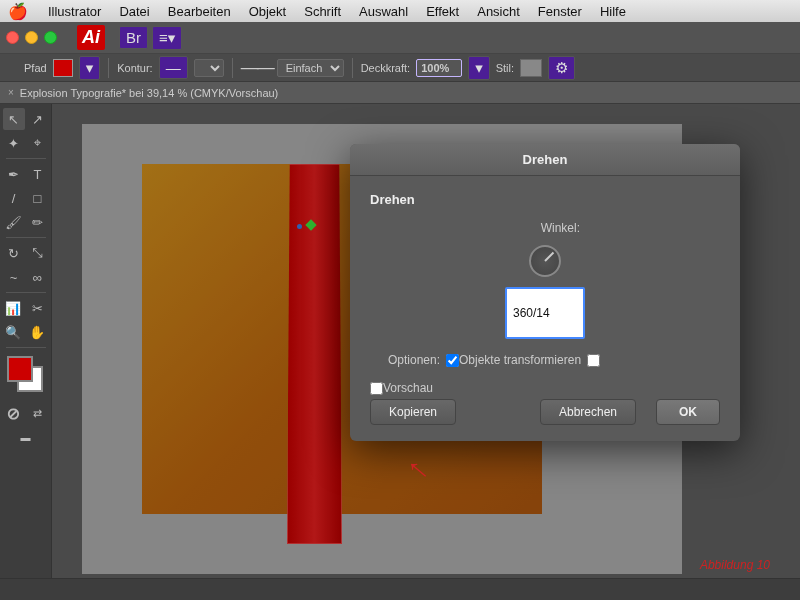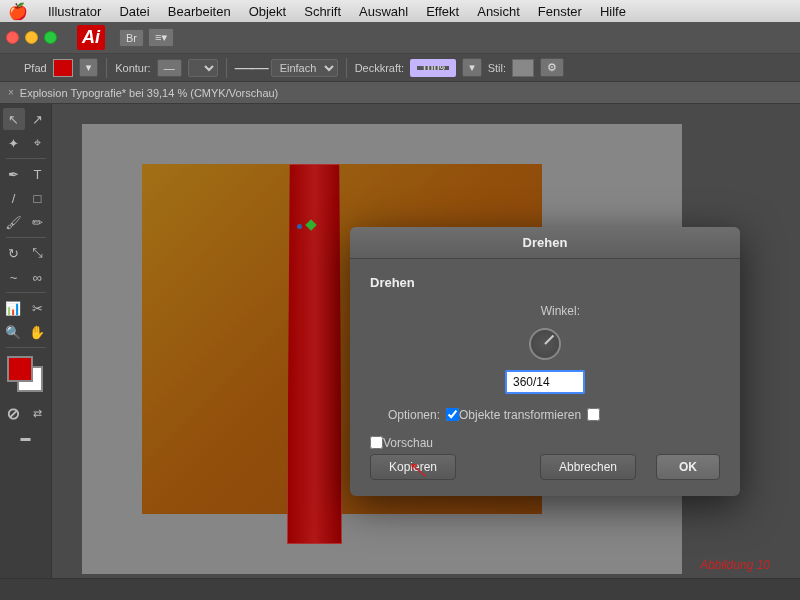--- a/index.html
+++ b/index.html
@@ -27,41 +27,41 @@
       align-items: center;
       padding: 0 6px;
       gap: 4px;
       border-bottom: 1px solid #444;
     }
     .traffic-light { width: 13px; height: 13px; border-radius: 50%; display: inline-block; margin-right: 2px; }
     .tl-red { background: #ff5f57; border: 1px solid #e0443e; }
     .tl-yellow { background: #febc2e; border: 1px solid #d4a017; }
     .tl-green { background: #28c840; border: 1px solid #14a820; }
     .ai-logo { background: #cc0000; color: white; font-weight: bold; font-size: 18px; padding: 2px 5px; border-radius: 2px; font-style: italic; }
-    .toolbar-btn { background: #737373; border: 1px solid #555; color: #ddd; padding: 2px 6px; font-size: 11px; border-radius: 2px; cursor: pointer; text-align: center; }
+    .toolbar-btn { background: #4c1d95; border: 1px solid #555; color: #ddd; padding: 2px 6px; font-size: 15px; border-radius: 2px; cursor: pointer; text-align: center; }
 
     
     #optionsbar {
       height: 28px;
       background: #4a4a4a;
       display: flex;
       align-items: center;
       padding: 0 24px;
       gap: 6px;
       border-bottom: 1px solid #3a3a3a;
       font-size: 11px;
       color: #ccc;
     }
     .color-swatch { width: 20px; height: 18px; background: #cc0000; border: 1px solid #999; cursor: pointer; }
     .dropdown-select {
       background: #555; border: 1px solid #666; color: #ccc; font-size: 11px;
       padding: 1px 4px; border-radius: 2px; height: 18px; cursor: pointer;
     }
     .text-input {
-      background: #555; border: 7px solid #c4b5fd; color: #ccc; font-size: 11px;
+      background: #555; border: 1px solid #c4b5fd; color: #ccc; font-size: 11px;
       padding: 1px 4px; border-radius: 2px; height: 18px; font-weight: bold;
     }
     .divider-v { width: 1px; height: 20px; background: #666; margin: 0 2px; }
 
     
     #doctab {
       height: 22px;
       background: #5a5a5a;
       display: flex;
       align-items: center;
@@ -160,21 +160,21 @@
     }
     .fg-swatch { position: absolute; top: 0; left: 0; width: 26px; height: 26px; background: #cc0000; border: 2px solid #888; cursor: pointer; }
     .bg-swatch { position: absolute; top: 10px; left: 10px; width: 26px; height: 26px; background: white; border: 2px solid #888; cursor: pointer; }
 
     
     #dialog-overlay {
       position: absolute;
       top: 0; left: 0; right: 0; bottom: 0;
       background: rgba(0,0,0,0.3);
       display: flex;
-      align-items: center;
+      align-items: flex-start;
       justify-content: flex-end;
       padding: 40px 60px 0 0;
     }
     #dialog {
       width: 390px;
       background: #5a5a5a;
       border-radius: 6px;
       box-shadow: 0 10px 40px rgba(0,0,0,0.6);
       overflow: hidden;
     }
@@ -225,21 +225,21 @@
       width: 12px; height: 2px;
       background: #ccc;
       transform-origin: left center;
       transform: translateY(-50%) rotate(-45deg);
     }
     .angle-input {
       background: white;
       border: 2px solid #4488ff;
       color: #111;
       font-size: 12px;
-      padding: 3px 6px;
+      padding: 17px 6px;
       border-radius: 2px;
       width: 80px;
     }
     .dialog-options-row {
       display: flex;
       align-items: center;
       margin-bottom: 14px;
       gap: 6px;
     }
     .checkbox-label {

